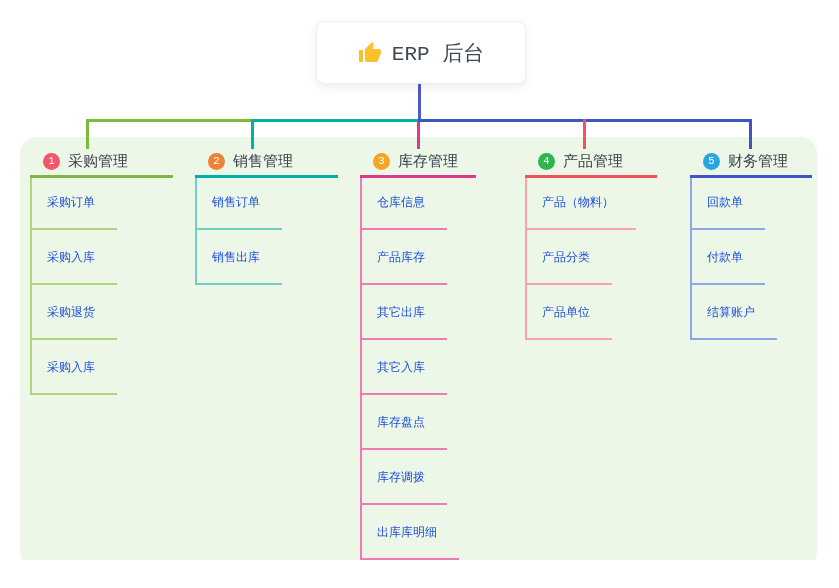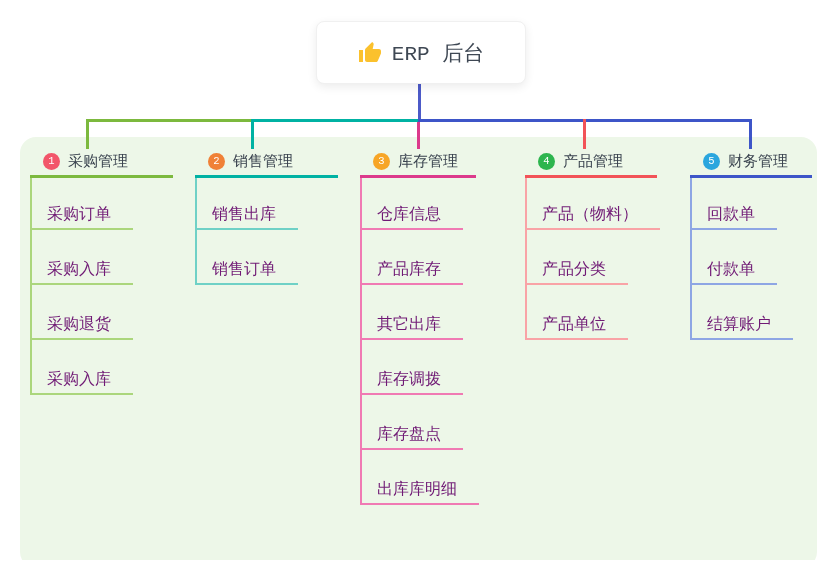--- a/index.html
+++ b/index.html
@@ -50,23 +50,23 @@
     color:#fff; font-size:10.5px; line-height:1;
     display:flex; align-items:center; justify-content:center;
   }
   .branch-items {
     list-style:none; margin:0; padding:0;
     border-left:2px solid var(--sub);
   }
   .branch-items li {
     box-sizing:border-box; height:55px; width:max-content;
     display:flex; align-items:flex-end;
-    padding:0 22px 3px 15px;
+    padding:0 22px 17px 15px;
     border-bottom:2px solid var(--sub);
-    font-size:16px; color:#701a75; white-space:nowrap;
+    font-size:12px; color:#1d4ed8; white-space:nowrap;
   }
   .branch-items li:first-child { height:52px; }
 </style>
 </head>
 <body>
 
 <div class="page">
 
   <div class="root-node">
     <svg width="24" height="24" viewBox="0 0 24 24">
@@ -103,38 +103,39 @@
   </div>
 
   <div class="branch pos-1" style="--line: #00b2a3; --sub: #6fd1c6;">
     <div class="branch-header w-1">
       <span class="badge" data-bg="branches.1.badge_color" style="background: rgb(240, 129, 55);">
           <span>2</span>
         </span>
       <span>销售管理</span>
     </div>
     <ul class="branch-items">
+      <li>销售订单</li>
       <li>销售出库</li>
-      <li>销售订单</li>
     </ul>
   </div>
 
   <div class="branch pos-2" style="--line: #dc3a8c; --sub: #f07ab3;">
     <div class="branch-header w-2">
       <span class="badge" data-bg="branches.2.badge_color" style="background: rgb(247, 165, 38);">
           <span>3</span>
         </span>
       <span>库存管理</span>
     </div>
     <ul class="branch-items">
       <li>仓库信息</li>
       <li>产品库存</li>
       <li>其它出库</li>
+      <li>其它入库</li>
+      <li>库存盘点</li>
       <li>库存调拨</li>
-      <li>库存盘点</li>
       <li>出库库明细</li>
     </ul>
   </div>
 
   <div class="branch pos-3" style="--line: #f25358; --sub: #f9a3a6;">
     <div class="branch-header w-3">
       <span class="badge" data-bg="branches.3.badge_color" style="background: rgb(45, 181, 78);">
           <span>4</span>
         </span>
       <span>产品管理</span>

